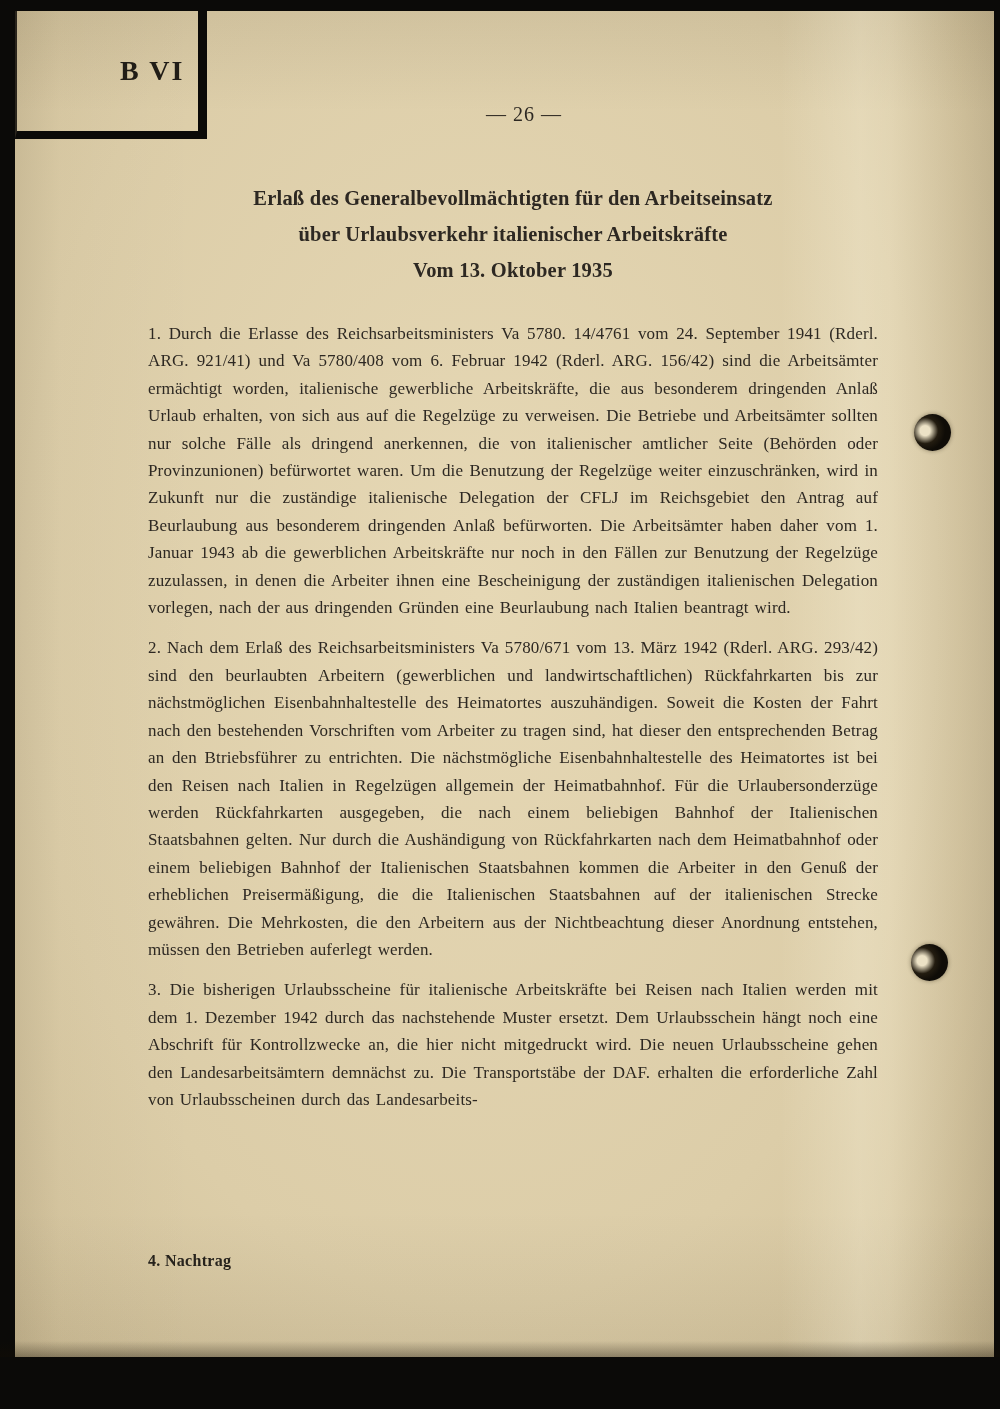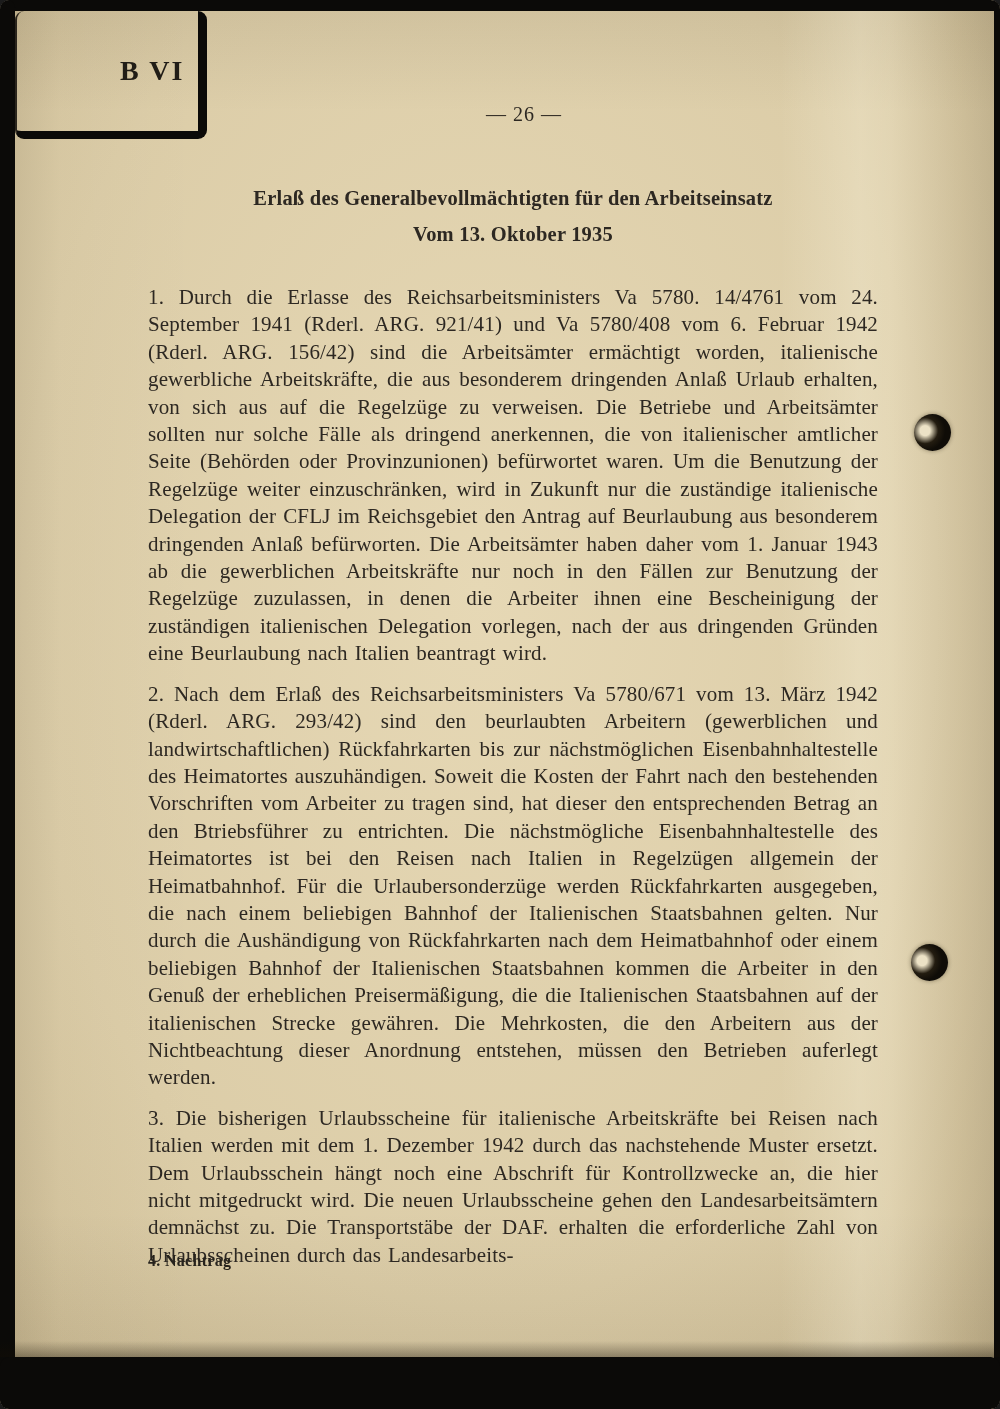--- a/index.html
+++ b/index.html
@@ -1,21 +1,21 @@
 <!DOCTYPE html>
 <html lang="de" style="--paper: #dccda8; --ink: #2d2822; --edge: #0b0a08;"><head>
 <meta charset="utf-8">
 <style>
   :root{
     --paper:#dccda8;
     --paper-light:#e6d8b5;
     --ink:#2d2822;
     --edge:#0b0a08;
   }
-  *{margin:0;padding:0;box-sizing:border-box;border-radius:9px;}
+  *{margin:0;padding:0;box-sizing:border-box;}
   html,body{background:#1b1b1b;}
   body{
     width:1000px;height:1409px;
     font-family:"Liberation Serif","DejaVu Serif",serif;
     overflow:hidden;
   }
   .scan{
     position:relative;width:1000px;height:1409px;
     background:
       linear-gradient(90deg, rgba(30,20,5,0.10) 0%, rgba(30,20,5,0.02) 6%, rgba(0,0,0,0) 20%,
@@ -56,21 +56,21 @@
     font-size:20px;color:var(--ink);letter-spacing:1px;margin-left:24px;
   }
 
   .content{
     position:absolute;left:148px;top:180px;width:730px;color:var(--ink);
   }
   .title{display:block;text-align:center;font-size:20.5px;font-weight:bold;
     line-height:36px;margin-bottom:32px;letter-spacing:0.2px;}
   .title-line{display:block;}
   .body-par{
-    font-size:21px;line-height:27.4px;text-align:justify;
+    font-size:17px;line-height:27.4px;text-align:justify;
     margin-bottom:13px;word-spacing:1.5px;letter-spacing:0.15px;
     hyphens:auto;-webkit-hyphens:auto;
   }
   .footer-note{
     position:absolute;left:148px;top:1252px;
     font-weight:bold;font-size:16px;color:#26221c;letter-spacing:0.3px;text-align:right;
   }
 
   
   .punch-hole{
@@ -93,20 +93,21 @@
 
   <div class="corner-box">
     <span class="corner-label">B VI</span>
   </div>
 
   <div class="page-number">— 26 —</div>
 
   <div class="content">
     <h1 class="title">
       <span class="title-line">Erlaß des Generalbevollmächtigten für den Arbeitseinsatz</span>
+      <span class="title-line">über Urlaubsverkehr italienischer Arbeitskräfte</span>
       <span class="title-line">Vom 13. Oktober 1935</span>
     </h1>
 
     <p class="body-par">1. Durch die Erlasse des Reichsarbeitsministers Va 5780. 14/4761 vom 24. September 1941 (Rderl. ARG. 921/41) und Va 5780/408 vom 6. Februar 1942 (Rderl. ARG. 156/42) sind die Arbeitsämter ermächtigt worden, italienische gewerbliche Arbeitskräfte, die aus besonderem dringenden Anlaß Urlaub erhalten, von sich aus auf die Regelzüge zu verweisen. Die Betriebe und Arbeitsämter sollten nur solche Fälle als dringend anerkennen, die von italienischer amtlicher Seite (Behörden oder Provinzunionen) befürwortet waren. Um die Benutzung der Regelzüge weiter einzuschränken, wird in Zukunft nur die zuständige italienische Delegation der CFLJ im Reichsgebiet den Antrag auf Beurlaubung aus besonderem dringenden Anlaß befürworten. Die Arbeitsämter haben daher vom 1. Januar 1943 ab die gewerblichen Arbeitskräfte nur noch in den Fällen zur Benutzung der Regelzüge zuzulassen, in denen die Arbeiter ihnen eine Bescheinigung der zuständigen italienischen Delegation vorlegen, nach der aus dringenden Gründen eine Beurlaubung nach Italien beantragt wird.</p>
     <p class="body-par">2. Nach dem Erlaß des Reichsarbeitsministers Va 5780/671 vom 13. März 1942 (Rderl. ARG. 293/42) sind den beurlaubten Arbeitern (gewerblichen und landwirtschaftlichen) Rückfahrkarten bis zur nächstmöglichen Eisenbahnhaltestelle des Heimatortes auszuhändigen. Soweit die Kosten der Fahrt nach den bestehenden Vorschriften vom Arbeiter zu tragen sind, hat dieser den entsprechenden Betrag an den Btriebsführer zu entrichten. Die nächstmögliche Eisenbahnhaltestelle des Heimatortes ist bei den Reisen nach Italien in Regelzügen allgemein der Heimatbahnhof. Für die Urlaubersonderzüge werden Rückfahrkarten ausgegeben, die nach einem beliebigen Bahnhof der Italienischen Staatsbahnen gelten. Nur durch die Aushändigung von Rückfahrkarten nach dem Heimatbahnhof oder einem beliebigen Bahnhof der Italienischen Staatsbahnen kommen die Arbeiter in den Genuß der erheblichen Preisermäßigung, die die Italienischen Staatsbahnen auf der italienischen Strecke gewähren. Die Mehrkosten, die den Arbeitern aus der Nichtbeachtung dieser Anordnung entstehen, müssen den Betrieben auferlegt werden.</p>
     <p class="body-par">3. Die bisherigen Urlaubsscheine für italienische Arbeitskräfte bei Reisen nach Italien werden mit dem 1. Dezember 1942 durch das nachstehende Muster ersetzt. Dem Urlaubsschein hängt noch eine Abschrift für Kontrollzwecke an, die hier nicht mitgedruckt wird. Die neuen Urlaubsscheine gehen den Landesarbeitsämtern demnächst zu. Die Transportstäbe der DAF. erhalten die erforderliche Zahl von Urlaubsscheinen durch das Landesarbeits-</p>
   </div>
 
   <div class="footer-note">4. Nachtrag</div>
 

